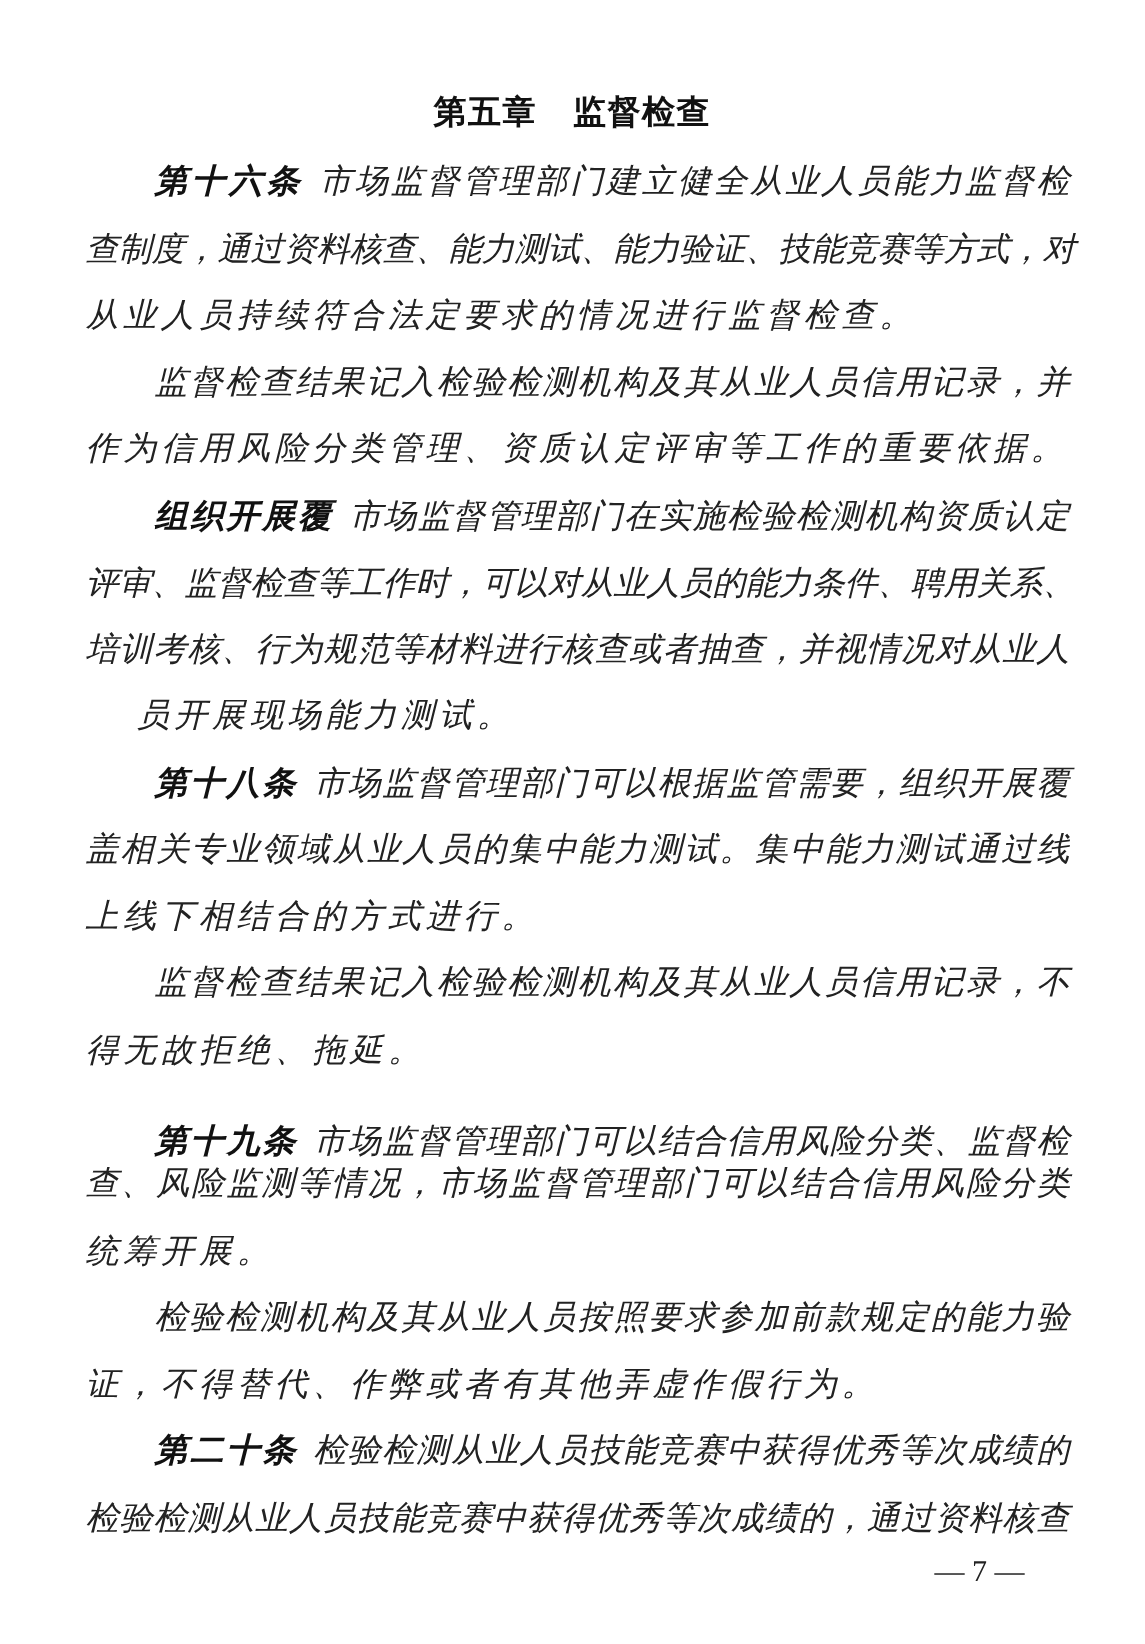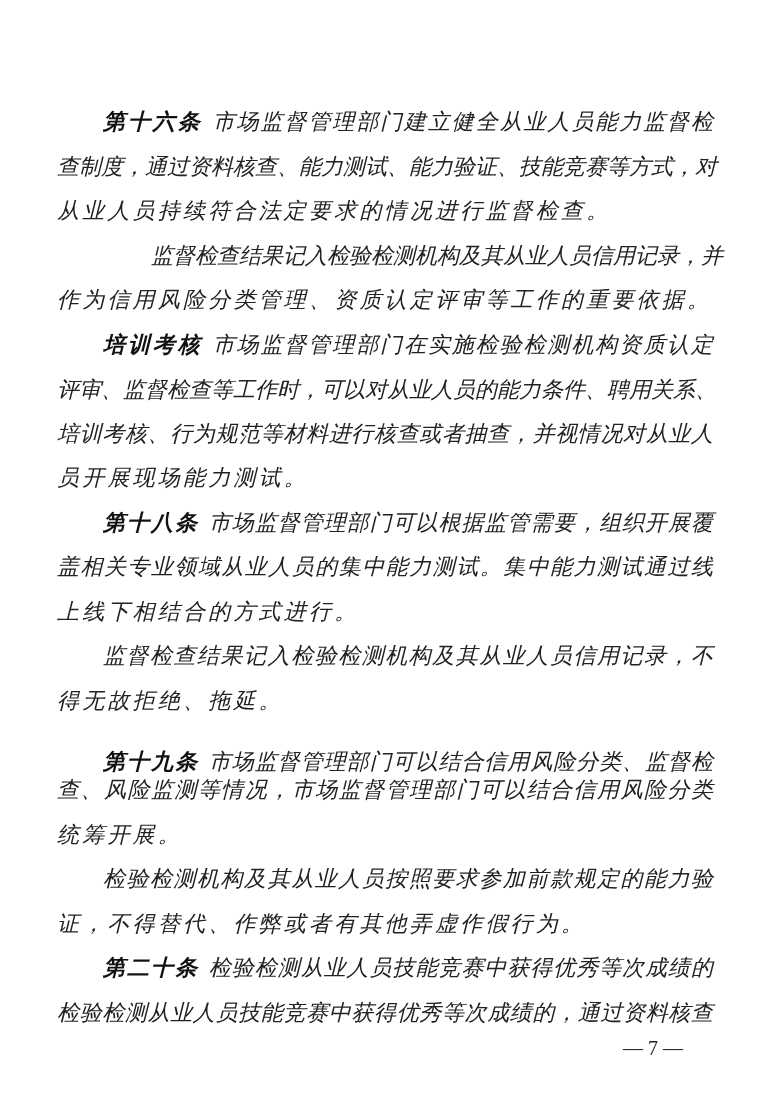--- a/index.html
+++ b/index.html
@@ -19,31 +19,34 @@
   .pagenum { position: absolute; top: 1037px; left: 623px; font-size: 20px; color: #222;
              font-family: "Liberation Serif", "DejaVu Serif", serif; }
   .watermark { position: absolute; left: 6px; top: 1116px; font-size: 16px; color: #e3e3e3;
                font-family: "DejaVu Sans", "Liberation Sans", sans-serif; font-weight: bold;
                text-shadow: 0 0 1px #cfcfcf; letter-spacing: 1px; }
 </style>
 </head>
 <body>
 
 <div class="page">
+  <div class="title">
+    <span>第五章</span><span class="gap"></span><span>监督检查</span>
+  </div>
 
   <div id="body-lines">
       <div class="line first" style="top: 107px;"><span class="art">第十六条</span><span style="letter-spacing: 0px;">市场监督管理部门建立健全从业人员能力监督检</span></div>
       <div class="line cont" style="top: 152px;"><span style="letter-spacing: 0px;">查制度，通过资料核查、能力测试、能力验证、技能竞赛等方式，对</span></div>
       <div class="line last" style="top: 196px;"><span>从业人员持续符合法定要求的情况进行监督检查。</span></div>
-      <div class="line first" style="top: 241px;"><span style="letter-spacing: 0px; margin-left: 48px;">监督检查结果记入检验检测机构及其从业人员信用记录，并</span></div>
+      <div class="line first" style="top: 241px;"><span style="letter-spacing: 0px;">监督检查结果记入检验检测机构及其从业人员信用记录，并</span></div>
       <div class="line last" style="top: 285px;"><span>作为信用风险分类管理、资质认定评审等工作的重要依据。</span></div>
-      <div class="line first" style="top: 330px;"><span class="art">培训考核</span><span style="letter-spacing: 0px;">市场监督管理部门在实施检验检测机构资质认定</span></div>
+      <div class="line first" style="top: 330px;"><span class="art">组织开展覆</span><span style="letter-spacing: 0px;">市场监督管理部门在实施检验检测机构资质认定</span></div>
       <div class="line cont" style="top: 375px;"><span style="letter-spacing: 0px;">评审、监督检查等工作时，可以对从业人员的能力条件、聘用关系、</span></div>
       <div class="line cont" style="top: 419px;"><span style="letter-spacing: 0px;">培训考核、行为规范等材料进行核查或者抽查，并视情况对从业人</span></div>
-      <div class="line last" style="top: 463px;"><span>员开展现场能力测试。</span></div>
+      <div class="line last" style="top: 463px; margin-left: 34px;"><span>员开展现场能力测试。</span></div>
       <div class="line first" style="top: 508px;"><span class="art">第十八条</span><span style="letter-spacing: 0px;">市场监督管理部门可以根据监管需要，组织开展覆</span></div>
       <div class="line cont" style="top: 552px;"><span style="letter-spacing: 0px;">盖相关专业领域从业人员的集中能力测试。集中能力测试通过线</span></div>
       <div class="line last" style="top: 597px;"><span>上线下相结合的方式进行。</span></div>
       <div class="line first" style="top: 641px;"><span style="letter-spacing: 0px;">监督检查结果记入检验检测机构及其从业人员信用记录，不</span></div>
       <div class="line last" style="top: 686px;"><span>得无故拒绝、拖延。</span></div>
       <div class="line first" style="top: 747px;"><span class="art">第十九条</span><span style="letter-spacing: 0px;">市场监督管理部门可以结合信用风险分类、监督检</span></div>
       <div class="line cont" style="top: 775px;"><span style="letter-spacing: 0px;">查、风险监测等情况，市场监督管理部门可以结合信用风险分类</span></div>
       <div class="line last" style="top: 820px;"><span>统筹开展。</span></div>
       <div class="line first" style="top: 864px;"><span style="letter-spacing: 0px;">检验检测机构及其从业人员按照要求参加前款规定的能力验</span></div>
       <div class="line last" style="top: 909px;"><span>证，不得替代、作弊或者有其他弄虚作假行为。</span></div>

